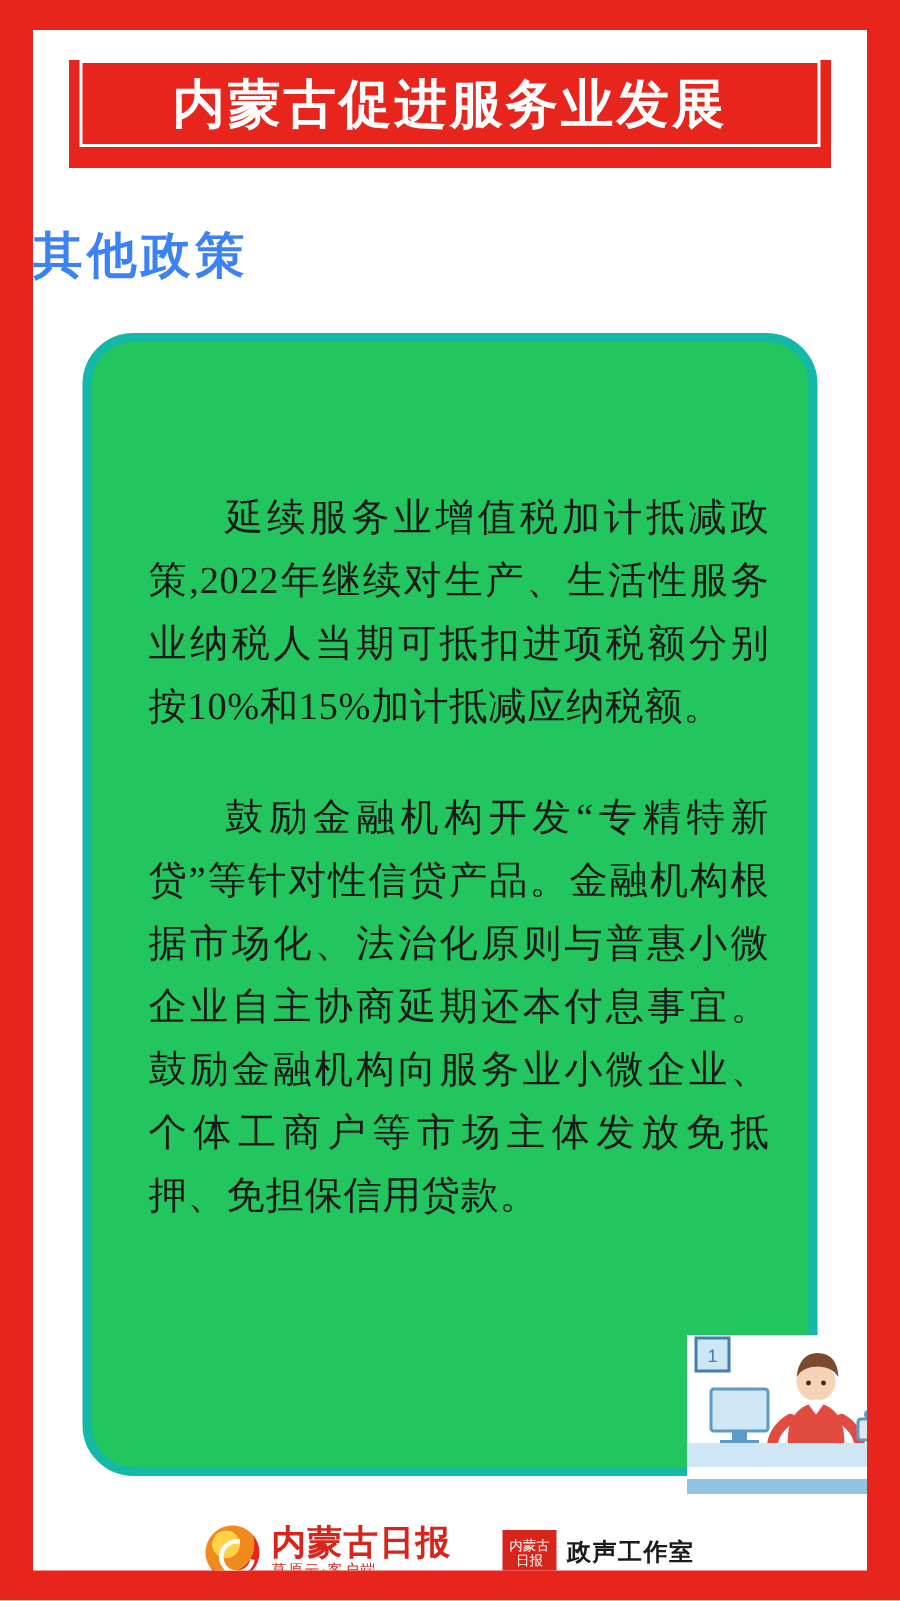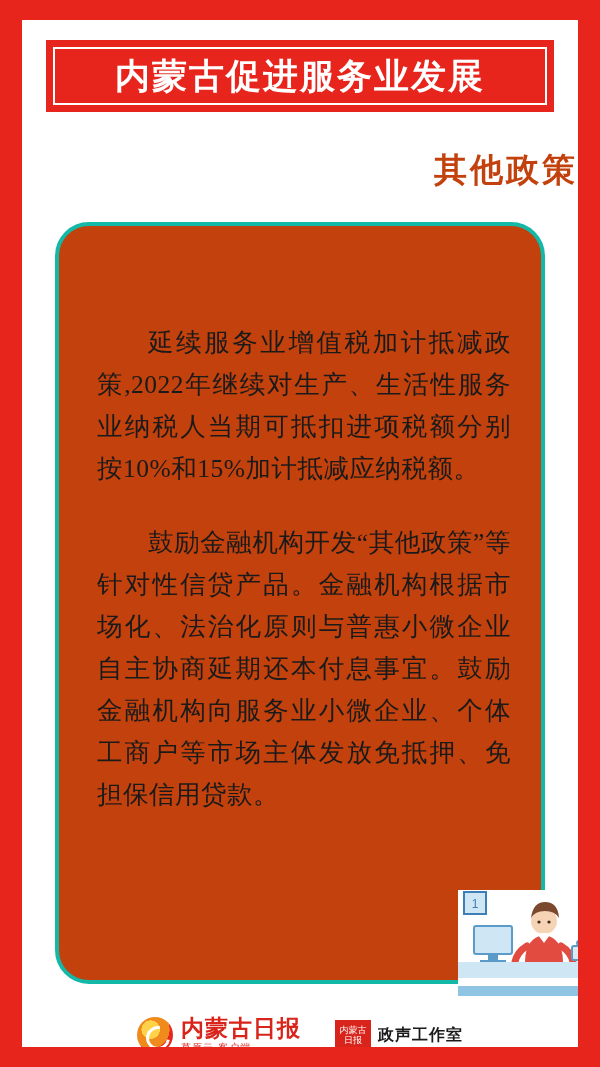--- a/index.html
+++ b/index.html
@@ -38,21 +38,21 @@
 
   
   #header-banner {
     position: absolute;
     left: 24px;
     top: 20px;
     width: 508px;
     height: 72px;
     background: #e8251c;
     display: flex;
-    align-items: center;
+    align-items: flex-start;
     justify-content: center;
     box-sizing: border-box;
   }
   #header-banner-inner {
     width: 494px;
     height: 58px;
     border: 2px solid #ffffff;
     box-sizing: border-box;
     display: flex;
     align-items: center;
@@ -67,39 +67,39 @@
     line-height: 1;
     white-space: nowrap;
   }
 
   
   #subtitle {
     position: absolute;
     left: 0;
     top: 128px;
     width: 556px;
-    text-align: right;
-    color: #c2410c;
+    text-align: left;
+    color: #3b82f6;
     font-family: "Liberation Serif", serif;
     font-weight: bold;
     font-size: 33px;
     letter-spacing: 3px;
   }
 
   
   #content-box {
     position: absolute;
     left: 33px;
     top: 202px;
     width: 490px;
     height: 762px;
-    border: 4px solid #14b8a6;
+    border: 6px solid #14b8a6;
     border-radius: 34px;
     box-sizing: border-box;
-    background: #c2410c;
+    background: #22c55e;
     overflow: hidden;
   }
 
   #content-text {
     position: absolute;
     left: 38px;
     top: 96px;
     width: 414px;
     color: #1a1a1a;
     font-family: "Liberation Serif", serif;
@@ -216,21 +216,21 @@
       <div id="header-banner-inner">
         <div id="header-title">内蒙古促进服务业发展</div>
       </div>
     </div>
 
     <div id="subtitle">其他政策</div>
 
     <div id="content-box">
       <div id="content-text">
         <p>延续服务业增值税加计抵减政策,2022年继续对生产、生活性服务业纳税人当期可抵扣进项税额分别按10%和15%加计抵减应纳税额。</p>
-        <p>鼓励金融机构开发“其他政策”等针对性信贷产品。金融机构根据市场化、法治化原则与普惠小微企业自主协商延期还本付息事宜。鼓励金融机构向服务业小微企业、个体工商户等市场主体发放免抵押、免担保信用贷款。</p>
+        <p>鼓励金融机构开发“专精特新贷”等针对性信贷产品。金融机构根据市场化、法治化原则与普惠小微企业自主协商延期还本付息事宜。鼓励金融机构向服务业小微企业、个体工商户等市场主体发放免抵押、免担保信用贷款。</p>
       </div>
     </div>
 
     <svg id="illustration" viewBox="0 0 178 118">
 
       <rect x="26" y="2" width="150" height="72" fill="#ffffff"></rect>
 
       <rect x="32" y="4" width="22" height="22" fill="#cfe6f5" stroke="#3f7fb5" stroke-width="2"></rect>
       <text x="43" y="20" font-family="Liberation Sans, sans-serif" font-size="12" fill="#3f7fb5" text-anchor="middle">1</text>
 

